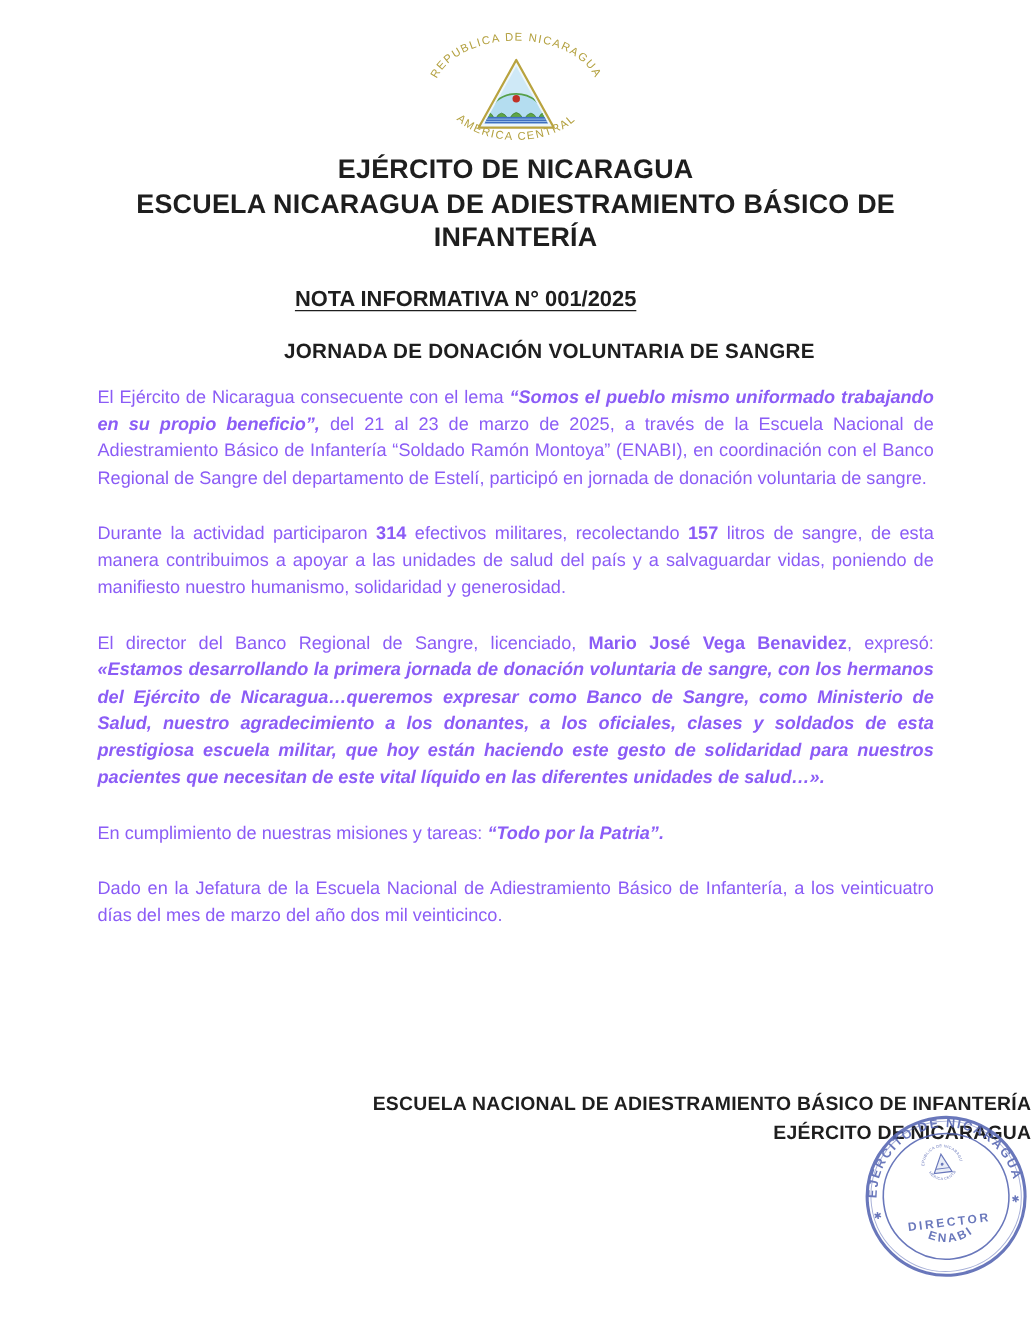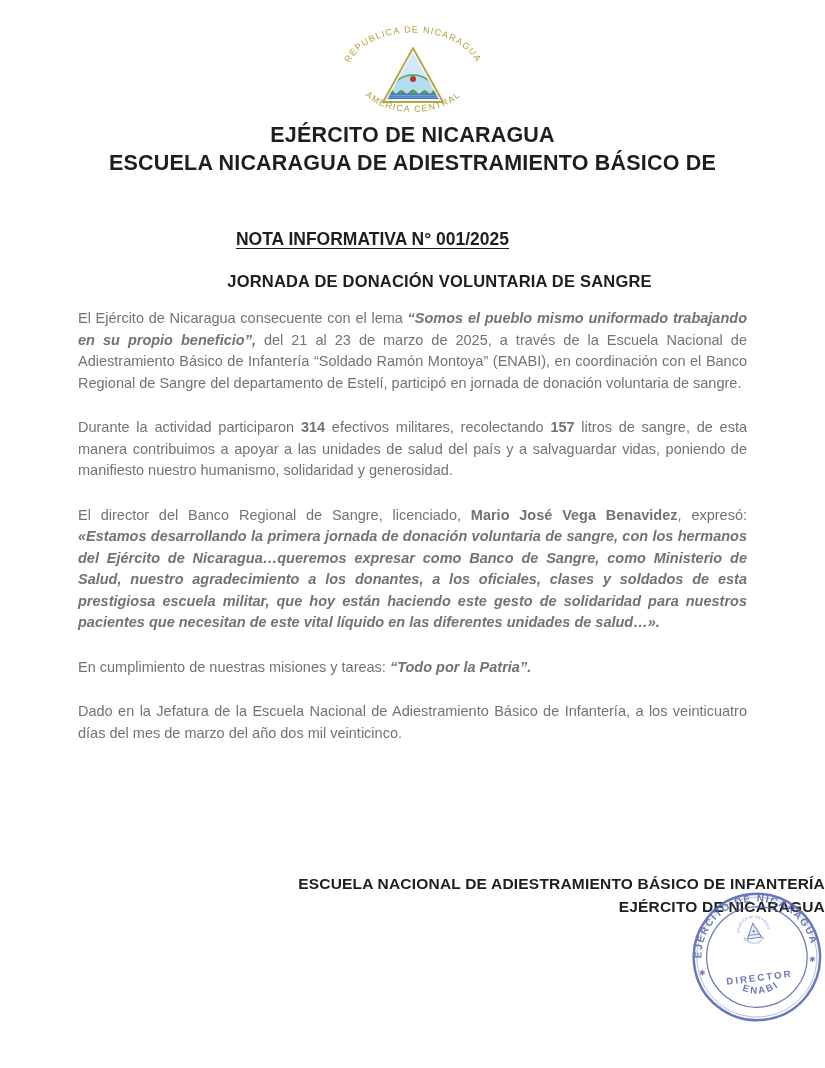--- a/index.html
+++ b/index.html
@@ -22,21 +22,21 @@
     position:absolute;top:229px;left:0;width:745px;text-align:center;
     font-weight:bold;font-size:17.5px;color:#1e1e1e;
   }
   .nota span{text-decoration:underline;text-underline-offset:3px;}
   .subject{
     position:absolute;top:272px;left:0;width:825px;text-align:center;
     font-weight:bold;font-size:16.5px;color:#1e1e1e;letter-spacing:.2px;padding-left:27px;
   }
   .body-text{
     position:absolute;top:308px;left:78px;width:669px;
-    font-size:14.5px;line-height:21.5px;text-align:justify;color:#737373;
+    font-size:14.5px;line-height:21.5px;text-align:justify;color:#8b5cf6;
   }
   .body-text p{margin:0 0 23px 0;}
   .body-text span.b{font-weight:bold;}
   .body-text span.i{font-style:italic;}
   .doc-footer{
     position:absolute;top:872px;left:0;width:825px;text-align:right;
     font-weight:bold;font-size:15.5px;line-height:23px;color:#1e1e1e;letter-spacing:.2px;
   }
   .seal{
     position:absolute;left:690px;top:890px;width:134px;height:136px;
@@ -74,20 +74,21 @@
         <rect x="50" y="71.5" width="56" height="5.5" fill="#3f6fc0"></rect>
         <line x1="50" y1="73.3" x2="106" y2="73.3" stroke="#9fc3ea" stroke-width="0.7"></line>
         <line x1="50" y1="75.2" x2="106" y2="75.2" stroke="#9fc3ea" stroke-width="0.7"></line>
       </g>
     </svg>
   </div>
 
   <div class="title-block">
     <div>EJÉRCITO DE NICARAGUA</div>
     <div>ESCUELA NICARAGUA DE ADIESTRAMIENTO BÁSICO DE</div>
+    <div>INFANTERÍA</div>
   </div>
 
   <div class="nota">
     <span>NOTA INFORMATIVA N° 001/2025</span>
   </div>
 
   <div class="subject">JORNADA DE DONACIÓN VOLUNTARIA DE SANGRE</div>
 
   <div class="body-text">
     <p><span>El Ejército de Nicaragua consecuente con el lema </span><span class="b i">“Somos el pueblo mismo uniformado trabajando en su propio beneficio”,</span><span> del 21 al 23 de marzo de 2025, a través de la Escuela Nacional de Adiestramiento Básico de Infantería “Soldado Ramón Montoya” (ENABI), en coordinación con el Banco Regional de Sangre del departamento de Estelí, participó en jornada de donación voluntaria de sangre.</span></p>

